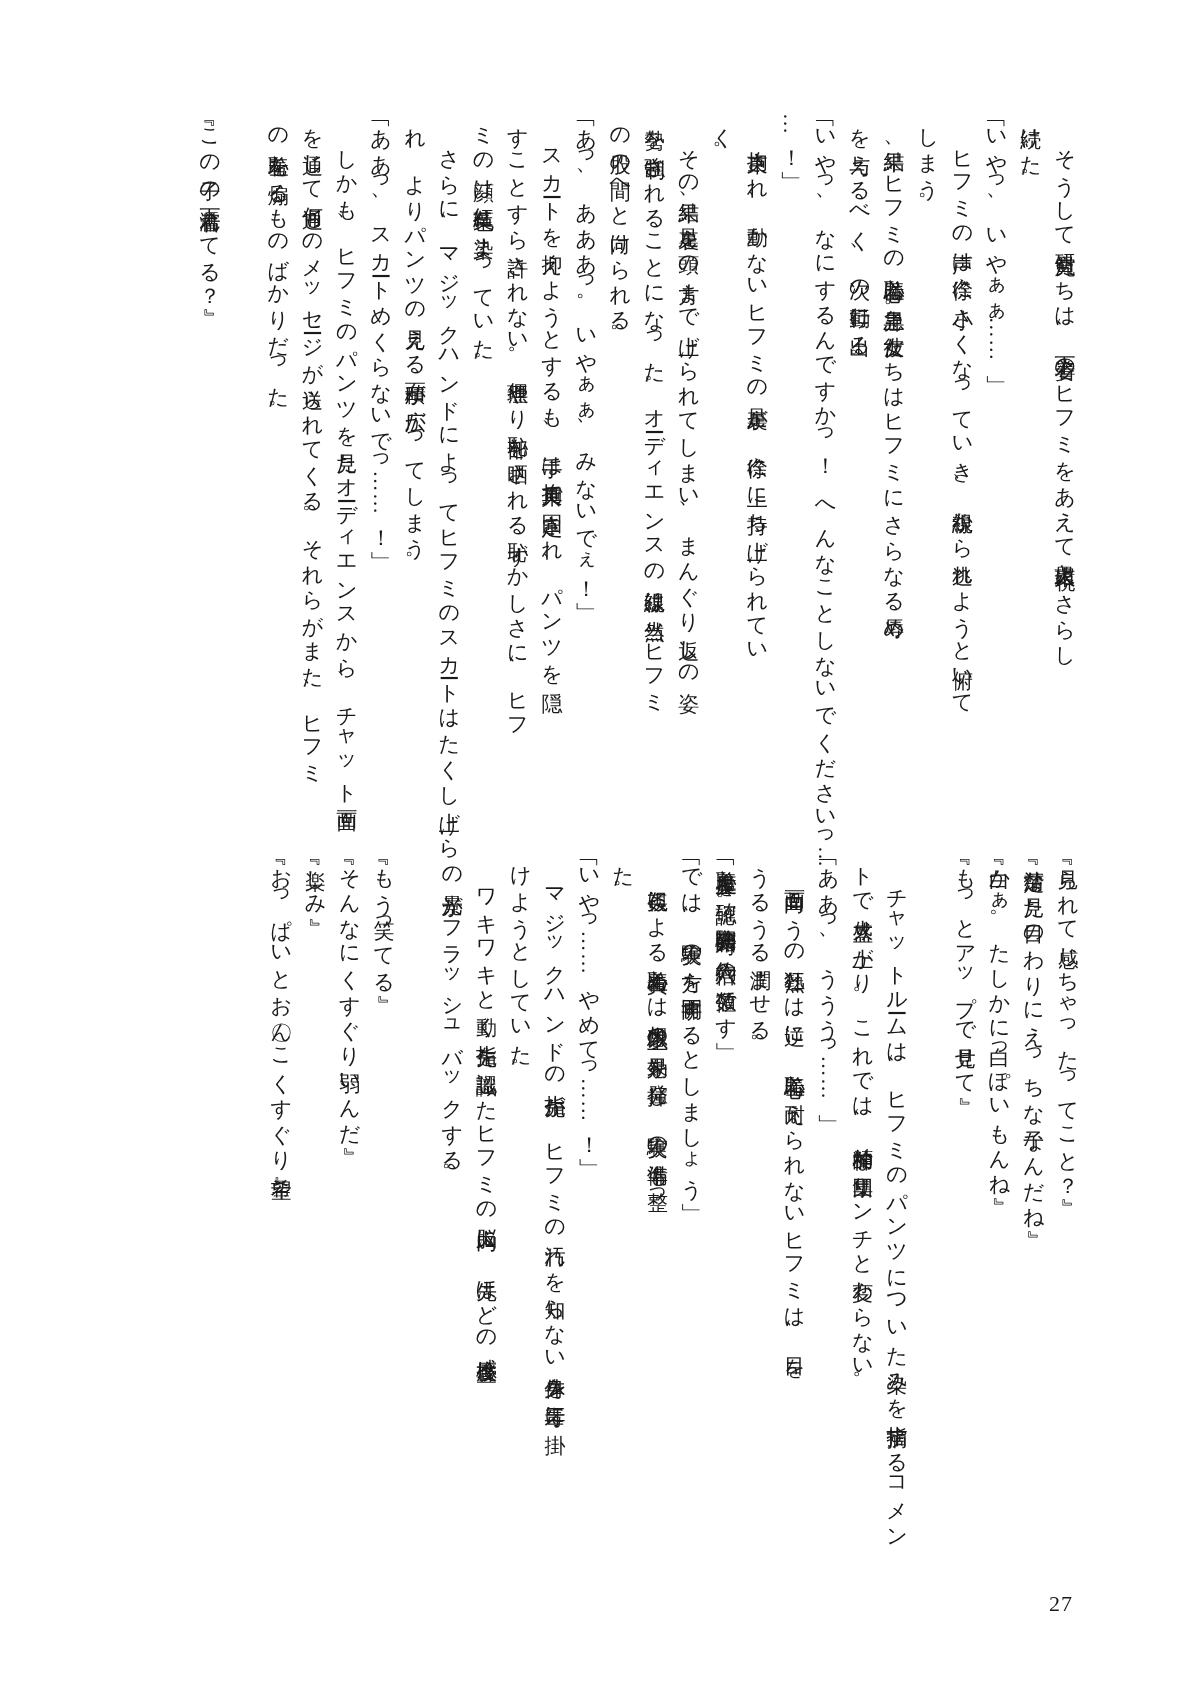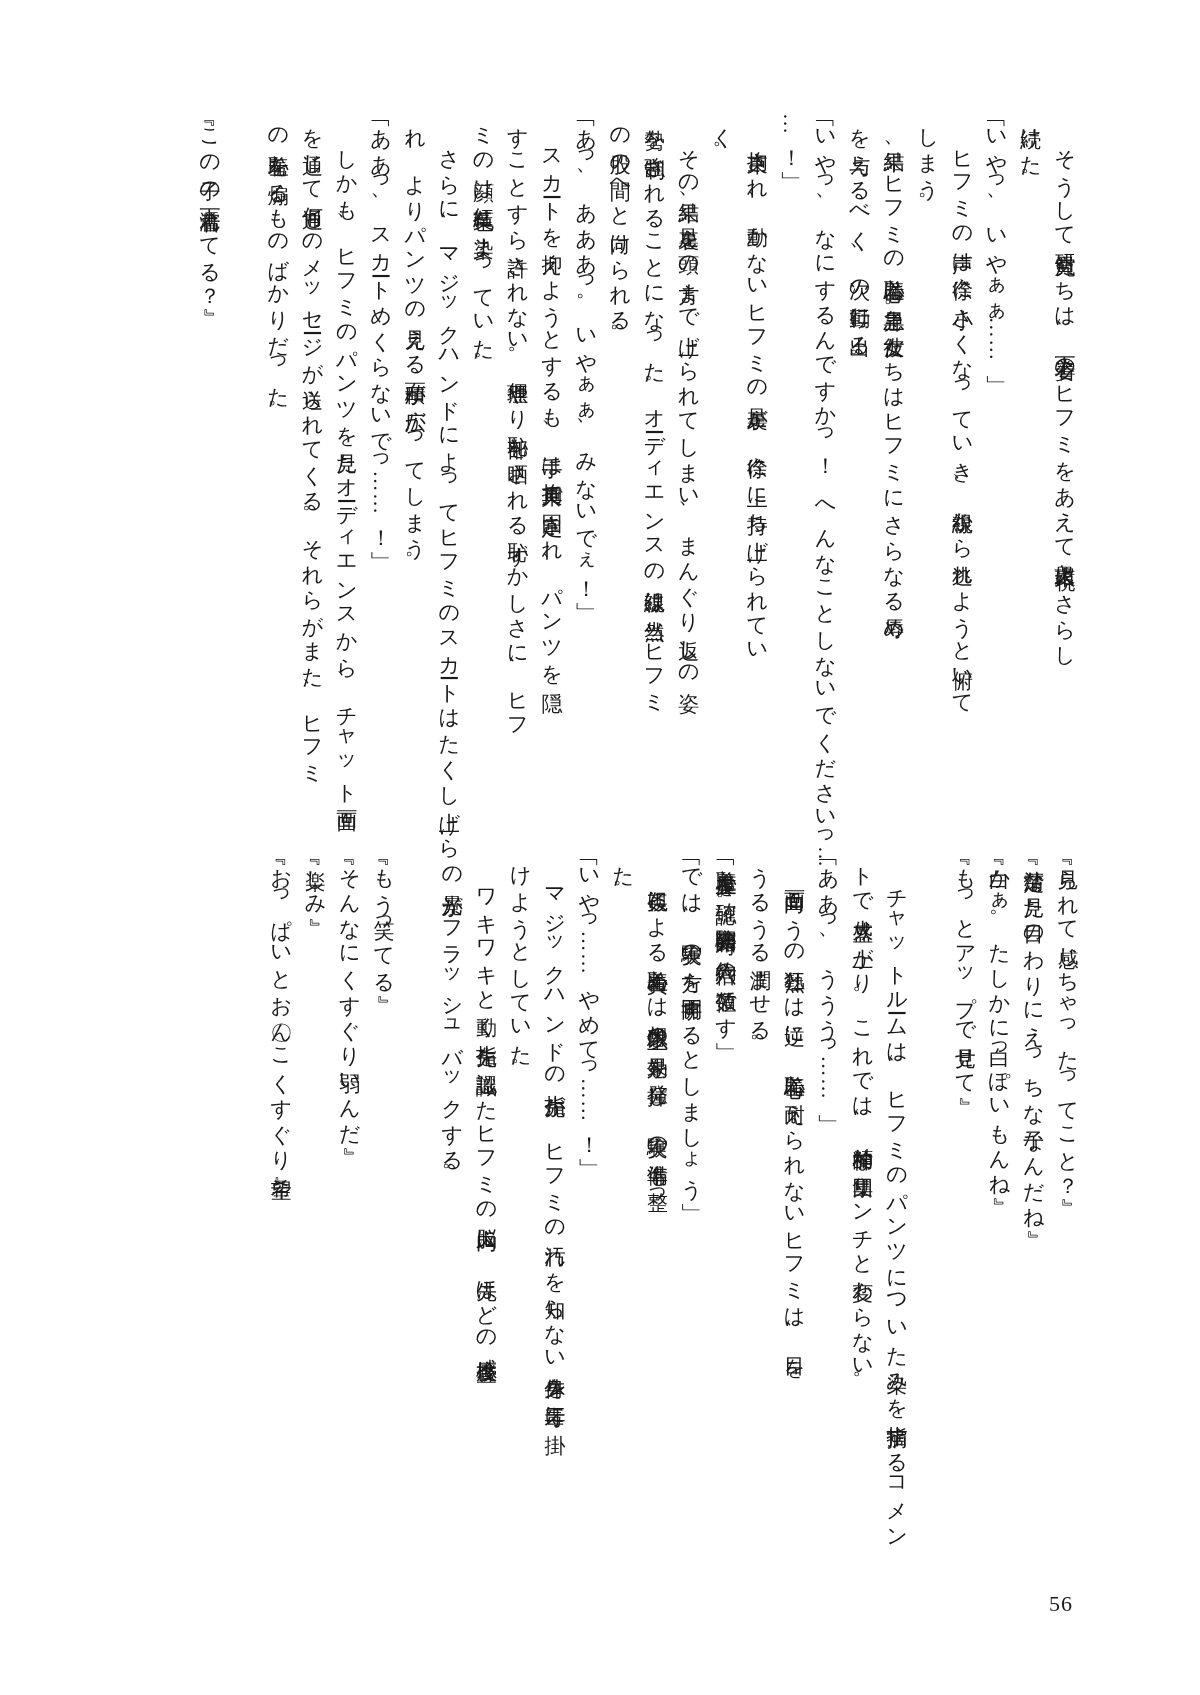--- a/index.html
+++ b/index.html
@@ -107,14 +107,14 @@
       <p class="line indent">マジックハンドの指先が、ヒフミの汚れを知らない身体を毒牙に掛</p>
       <p class="line">けようとしていた。</p>
       <p class="line indent">ワキワキと動く指先を認識したヒフミの脳内に、先ほどの感度検査</p>
       <p class="line">の光景がフラッシュバックする。</p>
       <p class="line">　</p>
       <p class="line">『もう笑ってる』</p>
       <p class="line">『そんなにくすぐり弱いんだ』</p>
       <p class="line">『楽しみ』</p>
       <p class="line">『おっぱいとお〇んこくすぐり希望』</p>
     </div>
-  <div class="page-number" style="color: rgb(26, 26, 26);">56</div>
+  <div class="page-number" style="color: rgb(26, 26, 26);">27</div>
 </div>
 
 </body></html>

